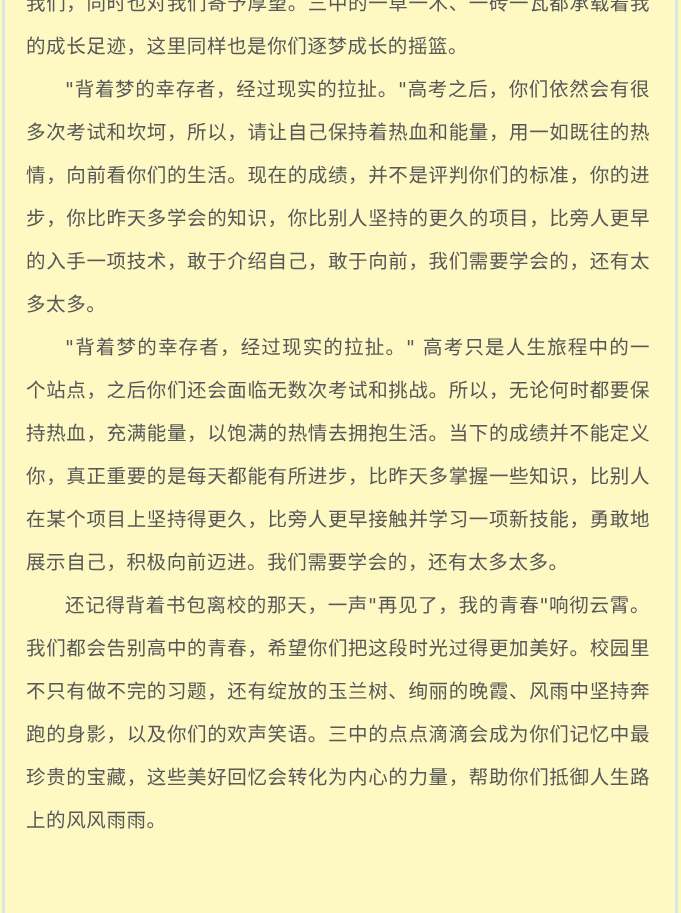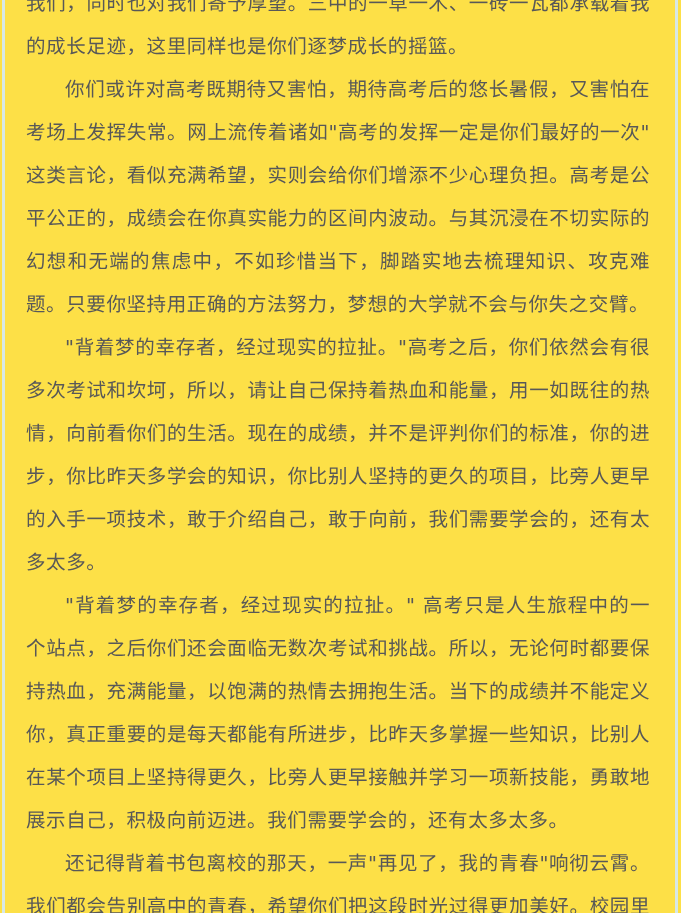--- a/index.html
+++ b/index.html
@@ -13,21 +13,21 @@
     height: 913px;
     overflow: hidden;
     font-family: "DejaVu Sans", "Liberation Sans", sans-serif;
   }
 
   
   .page {
     position: relative;
     width: 681px;
     height: 913px;
-    background: #fde047;
+    background: #fef9c3;
     overflow: hidden;
     box-sizing: border-box;
   }
 
   .edge-rule {
     position: absolute;
     top: 0;
     bottom: 0;
     width: 3px;
     background: #d7e8e5;
@@ -65,20 +65,19 @@
 </head>
 <body>
 
 <div class="page">
 
   <div class="edge-rule left"></div>
   <div class="edge-rule right"></div>
 
   <div class="text-column">
     <p class="para no-indent">我们，同时也对我们寄予厚望。三中的一草一木、一砖一瓦都承载着我的成长足迹，这里同样也是你们逐梦成长的摇篮。</p>
-    <p class="para">你们或许对高考既期待又害怕，期待高考后的悠长暑假，又害怕在考场上发挥失常。网上流传着诸如"高考的发挥一定是你们最好的一次" 这类言论，看似充满希望，实则会给你们增添不少心理负担。高考是公平公正的，成绩会在你真实能力的区间内波动。与其沉浸在不切实际的幻想和无端的焦虑中，不如珍惜当下，脚踏实地去梳理知识、攻克难题。只要你坚持用正确的方法努力，梦想的大学就不会与你失之交臂。</p>
     <p class="para">"背着梦的幸存者，经过现实的拉扯。"高考之后，你们依然会有很多次考试和坎坷，所以，请让自己保持着热血和能量，用一如既往的热情，向前看你们的生活。现在的成绩，并不是评判你们的标准，你的进步，你比昨天多学会的知识，你比别人坚持的更久的项目，比旁人更早的入手一项技术，敢于介绍自己，敢于向前，我们需要学会的，还有太多太多。</p>
     <p class="para">"背着梦的幸存者，经过现实的拉扯。" 高考只是人生旅程中的一个站点，之后你们还会面临无数次考试和挑战。所以，无论何时都要保持热血，充满能量，以饱满的热情去拥抱生活。当下的成绩并不能定义你，真正重要的是每天都能有所进步，比昨天多掌握一些知识，比别人在某个项目上坚持得更久，比旁人更早接触并学习一项新技能，勇敢地展示自己，积极向前迈进。我们需要学会的，还有太多太多。</p>
     <p class="para">还记得背着书包离校的那天，一声"再见了，我的青春"响彻云霄。我们都会告别高中的青春，希望你们把这段时光过得更加美好。校园里不只有做不完的习题，还有绽放的玉兰树、绚丽的晚霞、风雨中坚持奔跑的身影，以及你们的欢声笑语。三中的点点滴滴会成为你们记忆中最珍贵的宝藏，这些美好回忆会转化为内心的力量，帮助你们抵御人生路上的风风雨雨。</p>
 
   </div>
 
 </div>
 
 </body></html>

